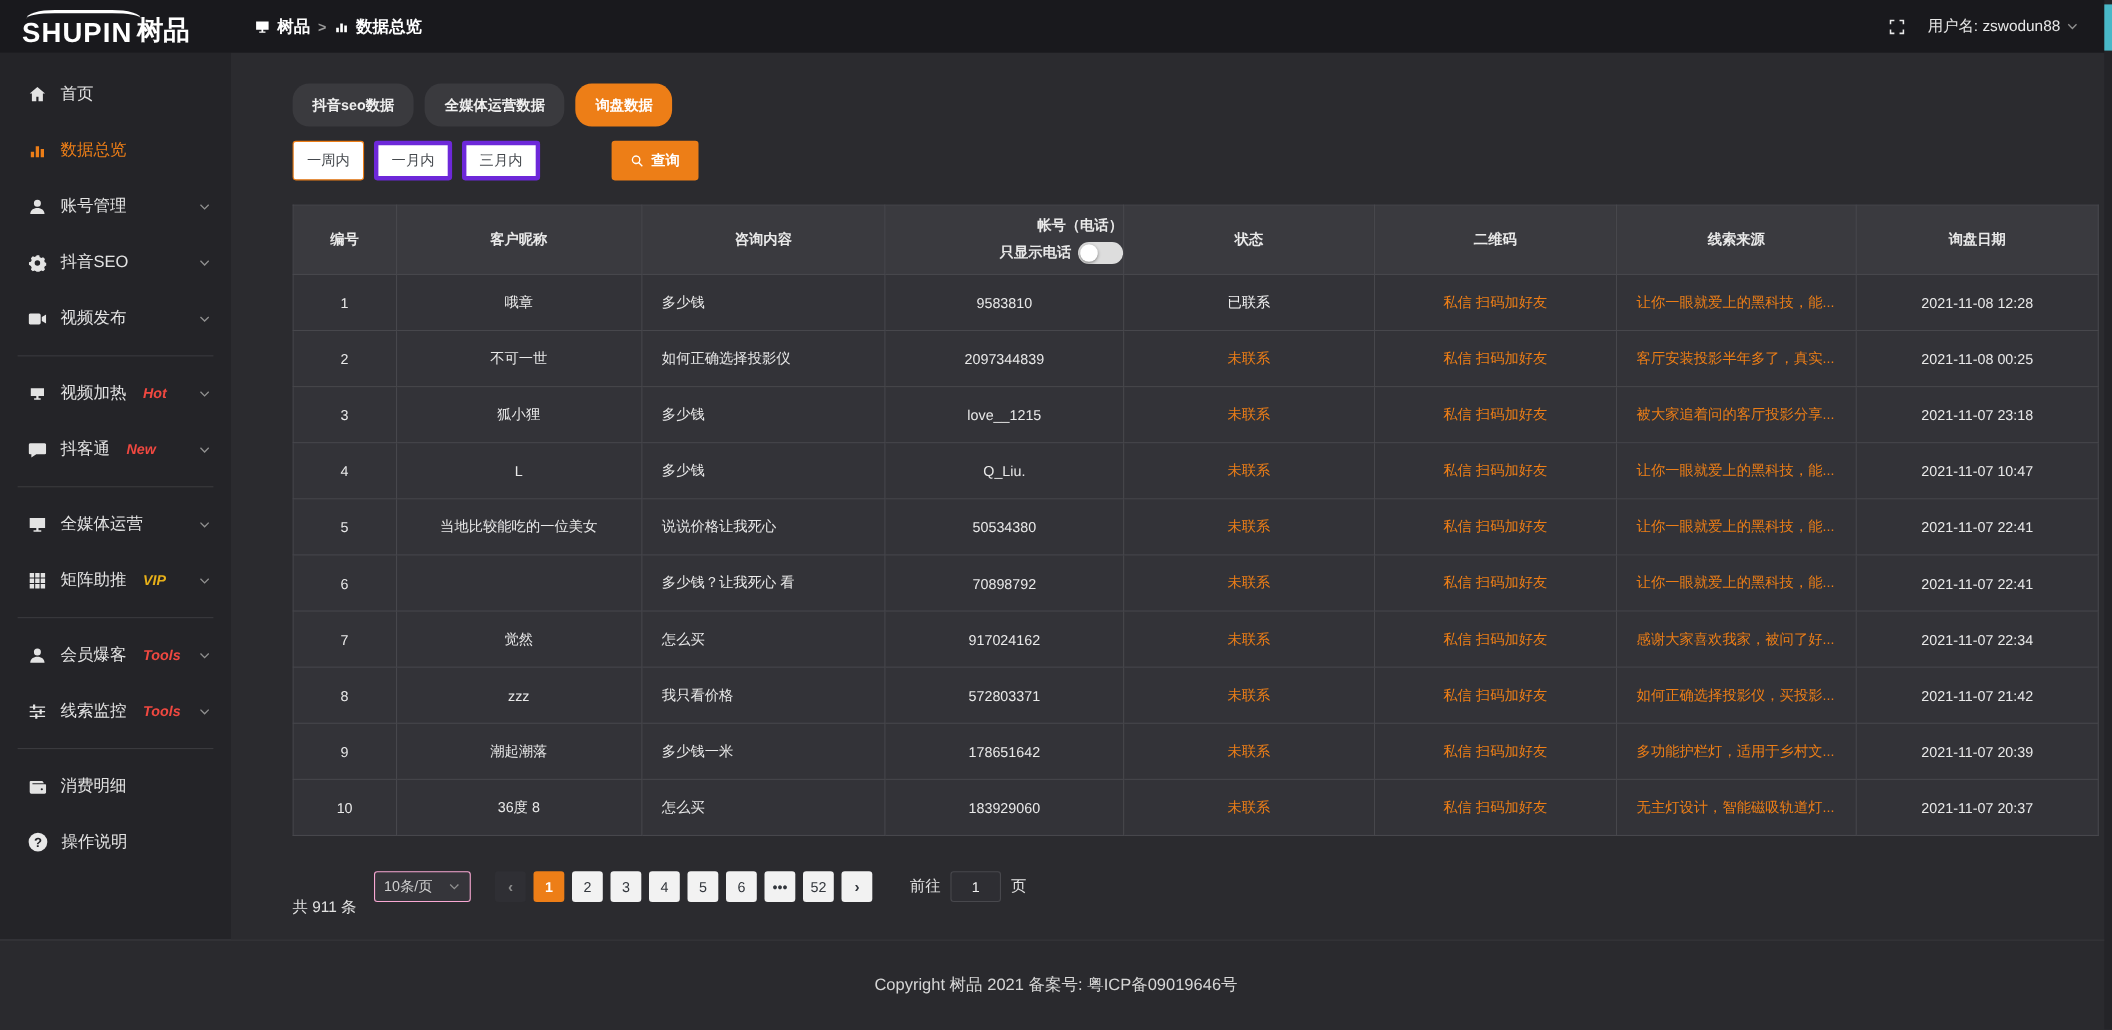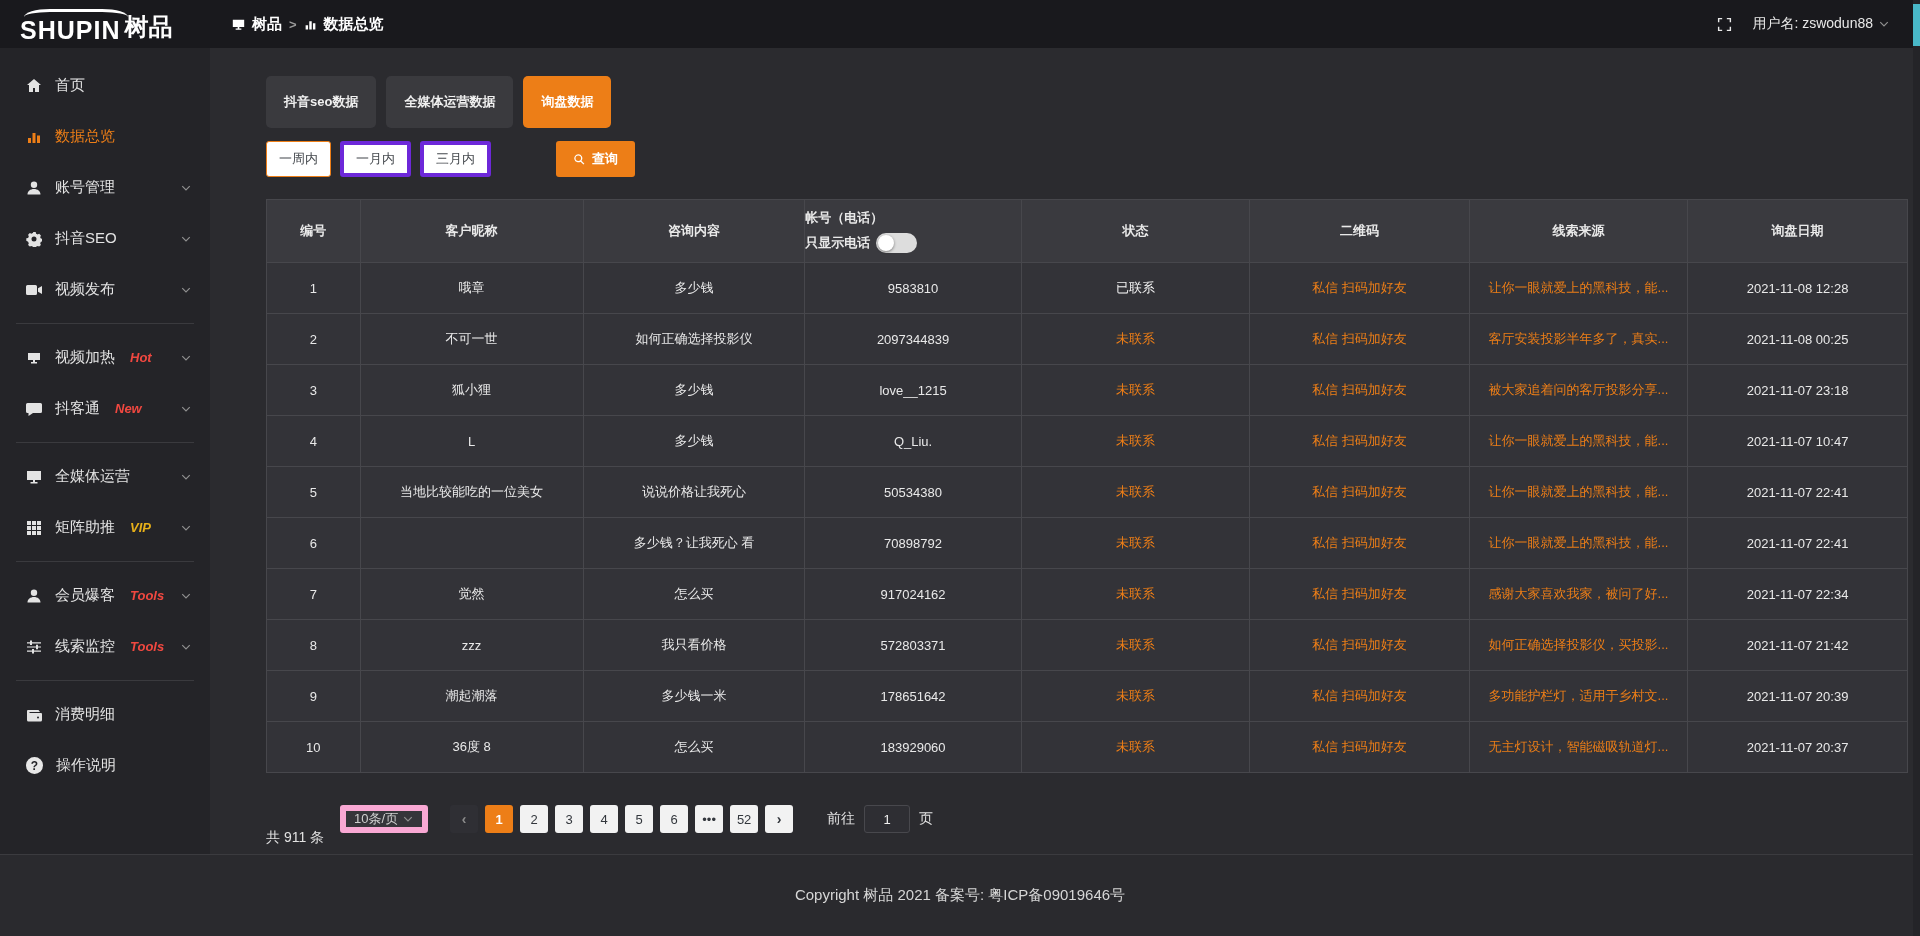--- a/index.html
+++ b/index.html
@@ -40,21 +40,21 @@
   .side-badge:empty { display:none; }
   .badge-red { color:#F04840; }
   .badge-gold { color:#E7B019; }
   .side-item .chev { margin-left:auto; }
   .side-divider { height:1px; background:#3a3a3e; margin:8px 16px; }
 
   .content { flex:1; background:#2b2b2f; padding:28px 12px 0 56px; position:relative; }
 
   
   .tabs { display:flex; gap:10px; }
-  .tab { height:52px; padding:0 18px; background:#3a3a3e; border:none; border-radius:5px;
+  .tab { height:39px; padding:0 18px; background:#3a3a3e; border:none; border-radius:15px;
          color:#f0f0f0; font-size:13px; font-weight:bold; cursor:pointer;
          font-family:inherit; }
   .tab.active { background:#ED7E17; color:#fff; }
 
   
   .filters { display:flex; align-items:center; margin-top:13px; }
   .select { width:214px; height:36px; background:#36363b; border:1px solid #48484d; border-radius:3px;
             display:flex; align-items:center; justify-content:space-between; padding:0 12px;
             color:#9b9b9b; font-size:13px; cursor:pointer; margin-right:20px; }
   .pbtn { height:36px; min-width:62px; padding:0 12px; background:#fff; border:4px solid #6d28d9;
@@ -63,36 +63,36 @@
   .pbtn.active { border:1px solid #ED7E17; }
   .qbtn { height:36px; padding:0 17px; margin-left:56px; background:#ED7E17; border:none;
           border-radius:3px; color:#fff; font-size:13px; font-weight:bold; cursor:pointer;
           display:flex; align-items:center; gap:6px; font-family:inherit; }
 
   
   table { width:100%; border-collapse:collapse; margin-top:22px; table-layout:fixed; }
   th, td { border:1px solid #47474c; text-align:center; color:#e9e9e9; }
   th { background:#3a3a3f; height:63px; font-size:13px; font-weight:bold; }
   td { background:#333338; height:51px; font-size:13px; }
-  td:nth-child(3), td:nth-child(7) { text-align:center; }
+  td:nth-child(3), td:nth-child(7) { text-align:left; padding-left:18px; }
   td:nth-child(7) { white-space:nowrap; overflow:hidden; }
   .st-done { color:#f2f2f2; }
   .st-pending { color:#ED7E17; }
   .link { color:#ED7E17; cursor:pointer; }
-  .acct-head { display:flex; flex-direction:column; align-items:flex-start; gap:6px; }
+  .acct-head { display:flex; flex-direction:column; align-items:flex-end; gap:6px; }
   .acct-sub { display:flex; align-items:center; gap:6px; font-weight:bold; }
   .switch { width:41px; height:20px; border-radius:10px; background:#dddddd; position:relative;
             display:inline-block; cursor:pointer; }
   .switch .knob { position:absolute; left:2px; top:2px; width:16px; height:16px; border-radius:50%;
                   background:#fff; box-shadow:0 1px 3px rgba(0,0,0,.45); }
 
   
   .pagination { display:flex; align-items:center; margin-top:18px; color:#e2e2e2; font-size:14px; }
   .pg-total { margin-right:16px;margin-top:38px; }
-  .pg-size { width:88px; height:28px; background:#35353a; border:6px solid #f9a8d4; border-radius:3px;
+  .pg-size { width:88px; height:28px; background:#35353a; border:1px solid #f9a8d4; border-radius:3px;
              display:flex; align-items:center; justify-content:space-between; padding:0 8px;
              color:#cfcfcf; font-size:13px; cursor:pointer; margin-right:22px; }
   .pager { display:flex; align-items:center; gap:7px; }
   .page-btn { min-width:28px; height:28px; border:none; border-radius:3px; background:#f2f2f2;
               color:#33373d; font-size:13px; cursor:pointer; font-family:inherit; }
   .page-btn.active { background:#ED7E17; color:#fff; font-weight:bold; }
   .page-btn.nav { font-size:14px; font-weight:bold; }
   .page-btn.disabled { background:#2f2f34; color:#8b8b8b; }
   .pages { display:inline-flex; gap:7px; }
   .goto { display:flex; align-items:center; gap:9px; margin-left:34px; }

